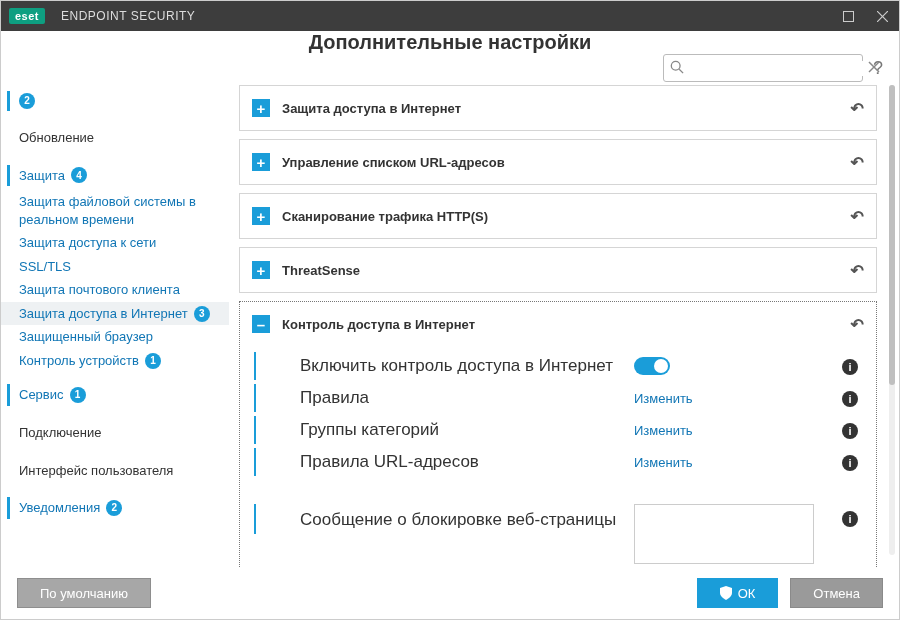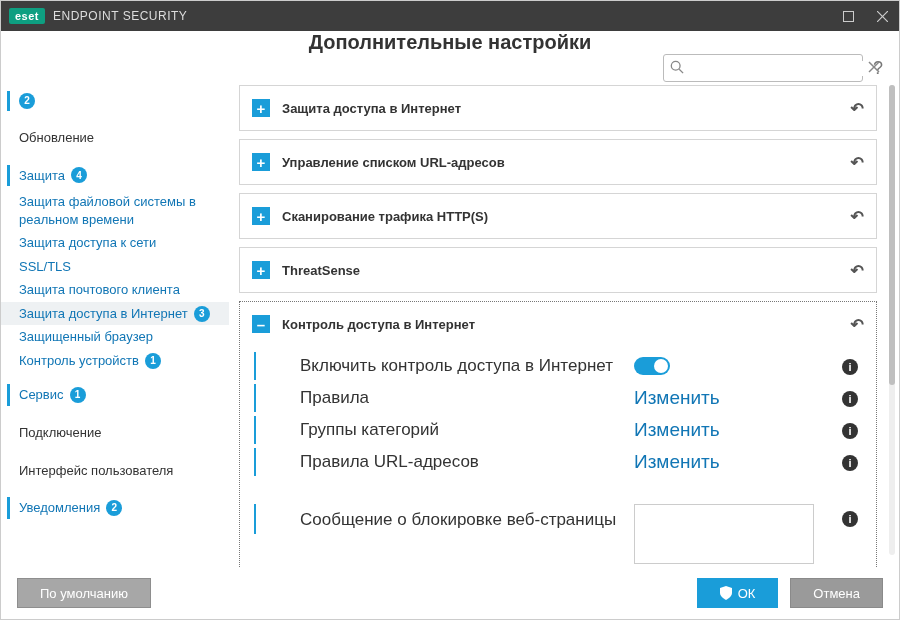--- a/index.html
+++ b/index.html
@@ -1,20 +1,20 @@
 <!DOCTYPE html>
 <html><head>
 <meta charset="utf-8">
 <style>
   * { box-sizing: border-box; margin: 0; padding: 0; }
   html, body { width: 900px; height: 620px; font-family: "Segoe UI", Arial, sans-serif; font-size: 13px; color: #333; background: #fff; overflow: hidden; }
   .window { width: 900px; height: 620px; border: 1px solid #ccc; display: flex; flex-direction: column; }
   .titlebar { height: 30px; background: #3d3d3d; color: #e6e6e6; display: flex; align-items: center; padding: 0 0 0 8px; }
   .logo-badge { background: #0e9f81; color: #fff; font-weight: bold; font-size: 11px; padding: 2px 6px; border-radius: 2px; letter-spacing: 0.5px; }
-  .titlebar .app-name { margin-left: 8px; font-size: 12px; letter-spacing: 0.5px; color: #ddd; }
+  .titlebar .app-name { margin-left: 16px; font-size: 12px; letter-spacing: 0.5px; color: #ddd; }
   .titlebar .win-controls { margin-left: auto; display: flex; }
   .titlebar .win-btn { width: 34px; height: 30px; display: flex; align-items: center; justify-content: center; font-size: 14px; color: #ccc; cursor: pointer; }
   .header-row { height: 50px; display: flex; align-items: center; padding: 0 16px; border-bottom: 0; flex-direction: column; }
   .header-row h1 { font-size: 20px; color: #333; font-weight: 600; }
   .search-wrap { margin-left: auto; display: flex; align-items: center; gap: 10px; }
   .search-box { position: relative; width: 200px; height: 28px; border: 1px solid #bbb; border-radius: 3px; display: flex; align-items: center; padding: 0 6px; }
   .search-box .si { color: #888; font-size: 14px; }
   .search-box input { flex: 1; border: none; outline: none; font-size: 13px; padding: 0 4px; }
   .search-box .clr { color: #888; font-size: 14px; cursor: pointer; }
   .help-q { font-size: 18px; color: #777; cursor: pointer; }
@@ -36,21 +36,21 @@
   .acc-head .title { flex: 1; }
   .acc-head .undo { font-size: 16px; color: #555; }
   .acc.open { border: 1px dotted #777; }
   .acc-body { padding: 4px 0 8px 0; }
   .setting-row { display: flex; align-items: center; min-height: 30px; padding: 2px 18px 2px 0; }
   .setting-row .lbl-col { width: 380px; padding-left: 44px; color: #333; font-size: 17px; border-left: 2px solid #1a9dd9; margin-left: 14px; padding-top:4px; padding-bottom:4px;}
   .setting-row .ctl-col { width: 200px; display:flex; align-items:center; }
   .setting-row .info-col { margin-left:auto; color: #333; font-size: 14px; }
   .toggle { width: 36px; height: 18px; border-radius: 9px; background: #1a9dd9; position: relative; cursor: pointer; }
   .toggle::after { content: ""; position: absolute; right: 2px; top: 2px; width: 14px; height: 14px; border-radius: 50%; background: #fff; }
-  .link { color: #1176b5; cursor: pointer; font-size: 19px; }
+  .link { color: #1176b5; cursor: pointer; font-size: 13px; }
   .textarea { width: 180px; height: 60px; border: 1px solid #ccc; resize: none; font-family: inherit; font-size: 12px; padding: 4px; }
   .footer { height: 52px; border-top: 0; display: flex; align-items: center; padding: 0 16px; gap: 12px; }
   .btn { height: 30px; padding: 0 22px; border: 1px solid #888; background: #a0a0a0; color: #fff; font-size: 13px; cursor: pointer; display:inline-flex; align-items:center; gap:6px; }
   .btn.primary { background: #1a9dd9; border-color: #1a9dd9; }
   .btn.gray { background: #9a9a9a; border-color: #8a8a8a; }
   .btn.outline { background: #a7a7a7; border-color: #8e8e8e; }
   .footer .spacer { flex: 1; }
   .info-i { display:inline-block; width:16px; height:16px; border-radius:50%; background:#333; color:#fff; font-size:11px; font-weight:bold; text-align:center; line-height:16px; font-style: normal;}
   .scroll-track { position:absolute; right:4px; top:4px; width:6px; height:470px; background:#eee; border-radius:3px; }
   .scroll-thumb { position:absolute; left:0; top:0; width:6px; height:300px; background:#bfbfbf; border-radius:3px; }

